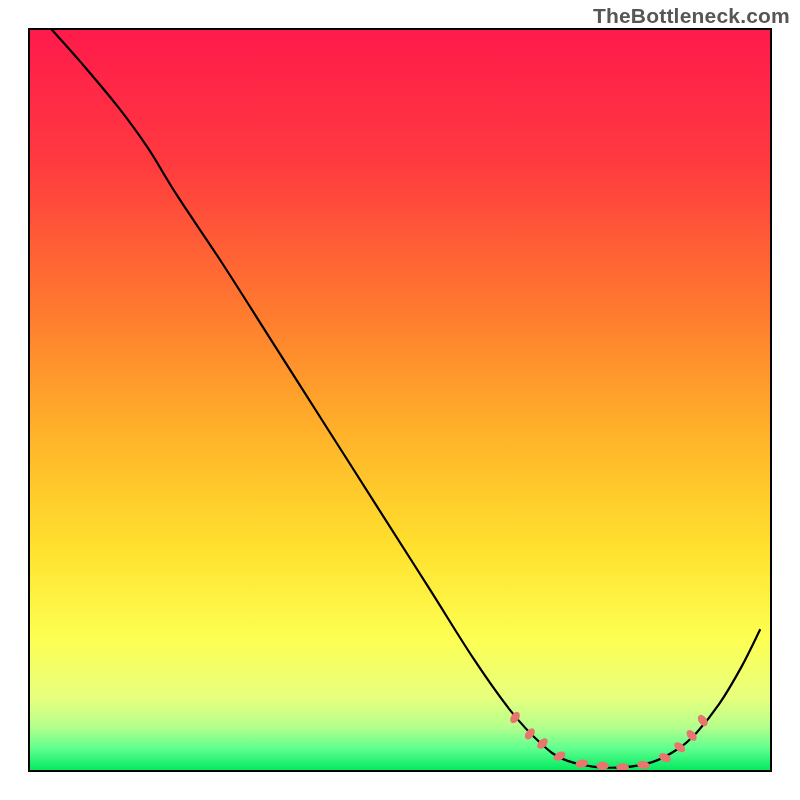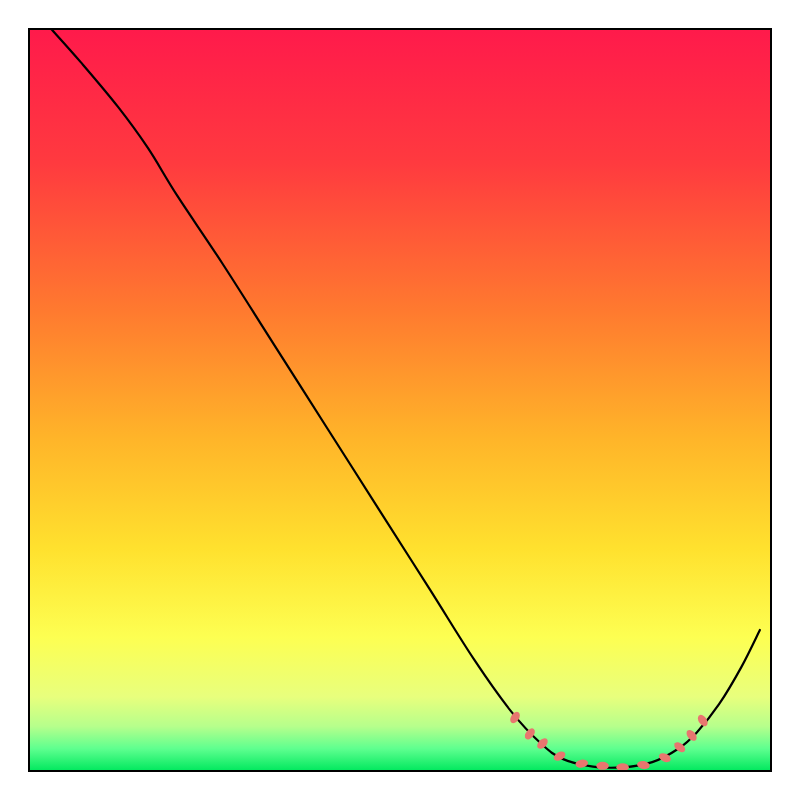--- a/index.html
+++ b/index.html
@@ -27,20 +27,21 @@
     z-index: 10;
   }
   svg.chart {
     display: block;
   }
 </style>
 </head>
 <body>
 
 <div class="chart-container">
+  <div class="attribution">TheBottleneck.com</div>
 
   <svg class="chart" width="800" height="800" viewBox="0 0 800 800">
     <defs>
       <linearGradient id="bg-grad" x1="0" y1="0" x2="0" y2="1">
           <stop offset="0%" stop-color="#ff1a4b"></stop>
           <stop offset="18%" stop-color="#ff3a3f"></stop>
           <stop offset="38%" stop-color="#ff7a2f"></stop>
           <stop offset="55%" stop-color="#ffb429"></stop>
           <stop offset="70%" stop-color="#ffe12e"></stop>
           <stop offset="82%" stop-color="#fdff52"></stop>

